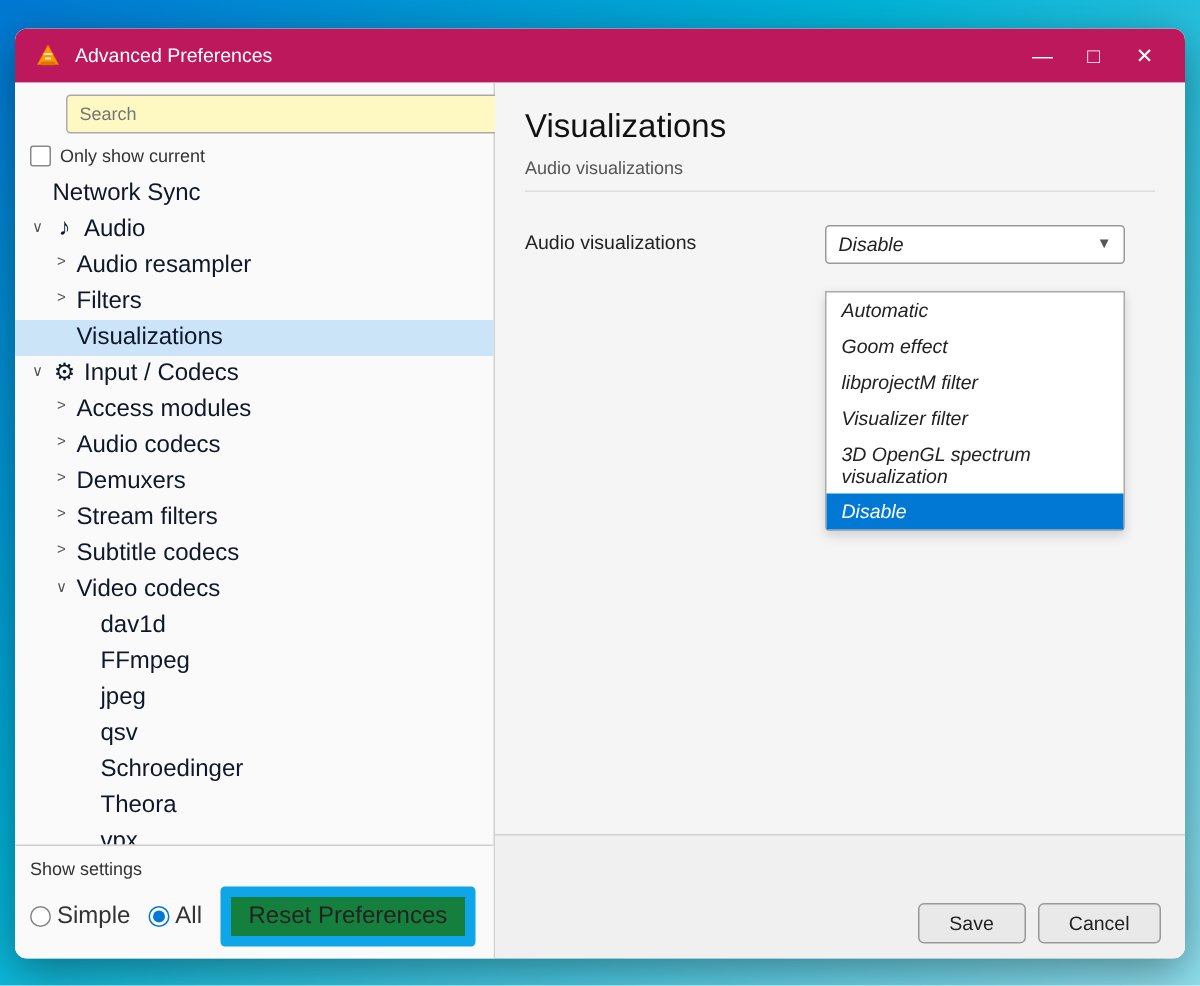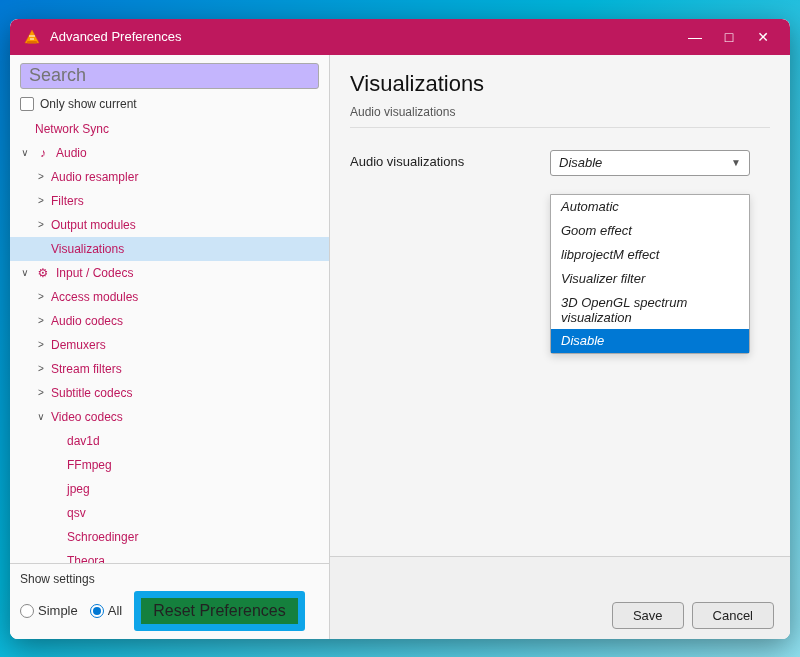--- a/index.html
+++ b/index.html
@@ -87,23 +87,24 @@
 
     .search-box {
       padding: 8px 10px 4px;
     }
     .search-input {
       width: 100%;
       height: 26px;
       border: 1px solid #aaa;
       border-radius: 3px;
       padding: 0 8px;
-      font-size: 18px;
-      background: #c4b5fd;
+      font-size: 12px;
+      background: #fef9c3;
       outline: none;
+      margin-left: 24px;
     }
 
     .only-current {
       padding: 4px 10px 6px;
       display: flex;
       align-items: flex-start;
       gap: 6px;
       font-size: 12px;
       color: #333;
     }
@@ -119,26 +120,26 @@
     .tree-area {
       flex: 1;
       overflow-y: auto;
       overflow-x: hidden;
     }
     .tree-area::-webkit-scrollbar { width: 6px; }
     .tree-area::-webkit-scrollbar-thumb { background: #bbb; border-radius: 3px; }
 
     .tree-item {
       display: flex;
-      align-items: center;
+      align-items: flex-start;
       padding: 3px 8px;
       cursor: pointer;
       white-space: nowrap;
-      font-size: 12px;
-      color: #be185d;
+      font-size: 16px;
+      color: #0f172a;
       min-height: 24px;
     }
     .tree-item.selected { background: #cce4f7; }
     .tree-item.indent-1 { padding-left: 24px; }
     .tree-item.indent-2 { padding-left: 40px; }
 
     .chevron {
       width: 14px;
       height: 14px;
       display: inline-flex;
@@ -177,21 +178,21 @@
     }
     .radio-row {
       display: flex;
       align-items: center;
       gap: 12px;
     }
     .radio-option {
       display: flex;
       align-items: center;
       gap: 4px;
-      font-size: 13px;
+      font-size: 16px;
       color: #333;
     }
     .radio-outer {
       width: 14px;
       height: 14px;
       border-radius: 50%;
       border: 1px solid #888;
       background: white;
       display: flex;
       align-items: center;
@@ -393,24 +394,20 @@
         <div class="tree-item indent-1">
           <span class="chevron collapsed"></span>
           <span>Audio resampler</span>
         </div>
 
         <div class="tree-item indent-1">
           <span class="chevron collapsed"></span>
           <span>Filters</span>
         </div>
 
-        <div class="tree-item indent-1">
-          <span class="chevron collapsed"></span>
-          <span>Output modules</span>
-        </div>
 
         <div class="tree-item indent-1 selected">
           <span class="chevron empty"></span>
           <span>Visualizations</span>
         </div>
 
         <div class="tree-item indent-0">
           <span class="chevron expanded"></span>
           <span class="tree-icon">⚙</span>
           <span>Input / Codecs</span>
@@ -512,21 +509,21 @@
         <div class="setting-row">
           <div class="setting-label">Audio visualizations</div>
           <div class="setting-control">
             <div class="dropdown-btn">
               <span>Disable</span>
               <span class="dropdown-arrow">▼</span>
             </div>
             <div class="dropdown-list">
               <div class="dropdown-option">Automatic</div>
               <div class="dropdown-option">Goom effect</div>
-              <div class="dropdown-option">libprojectM effect</div>
+              <div class="dropdown-option">libprojectM filter</div>
               <div class="dropdown-option">Visualizer filter</div>
               <div class="dropdown-option">3D OpenGL spectrum visualization</div>
               <div class="dropdown-option selected">Disable</div>
             </div>
           </div>
         </div>
       </div>
 
       <div class="footer">
         <button class="footer-btn primary">Save</button>

